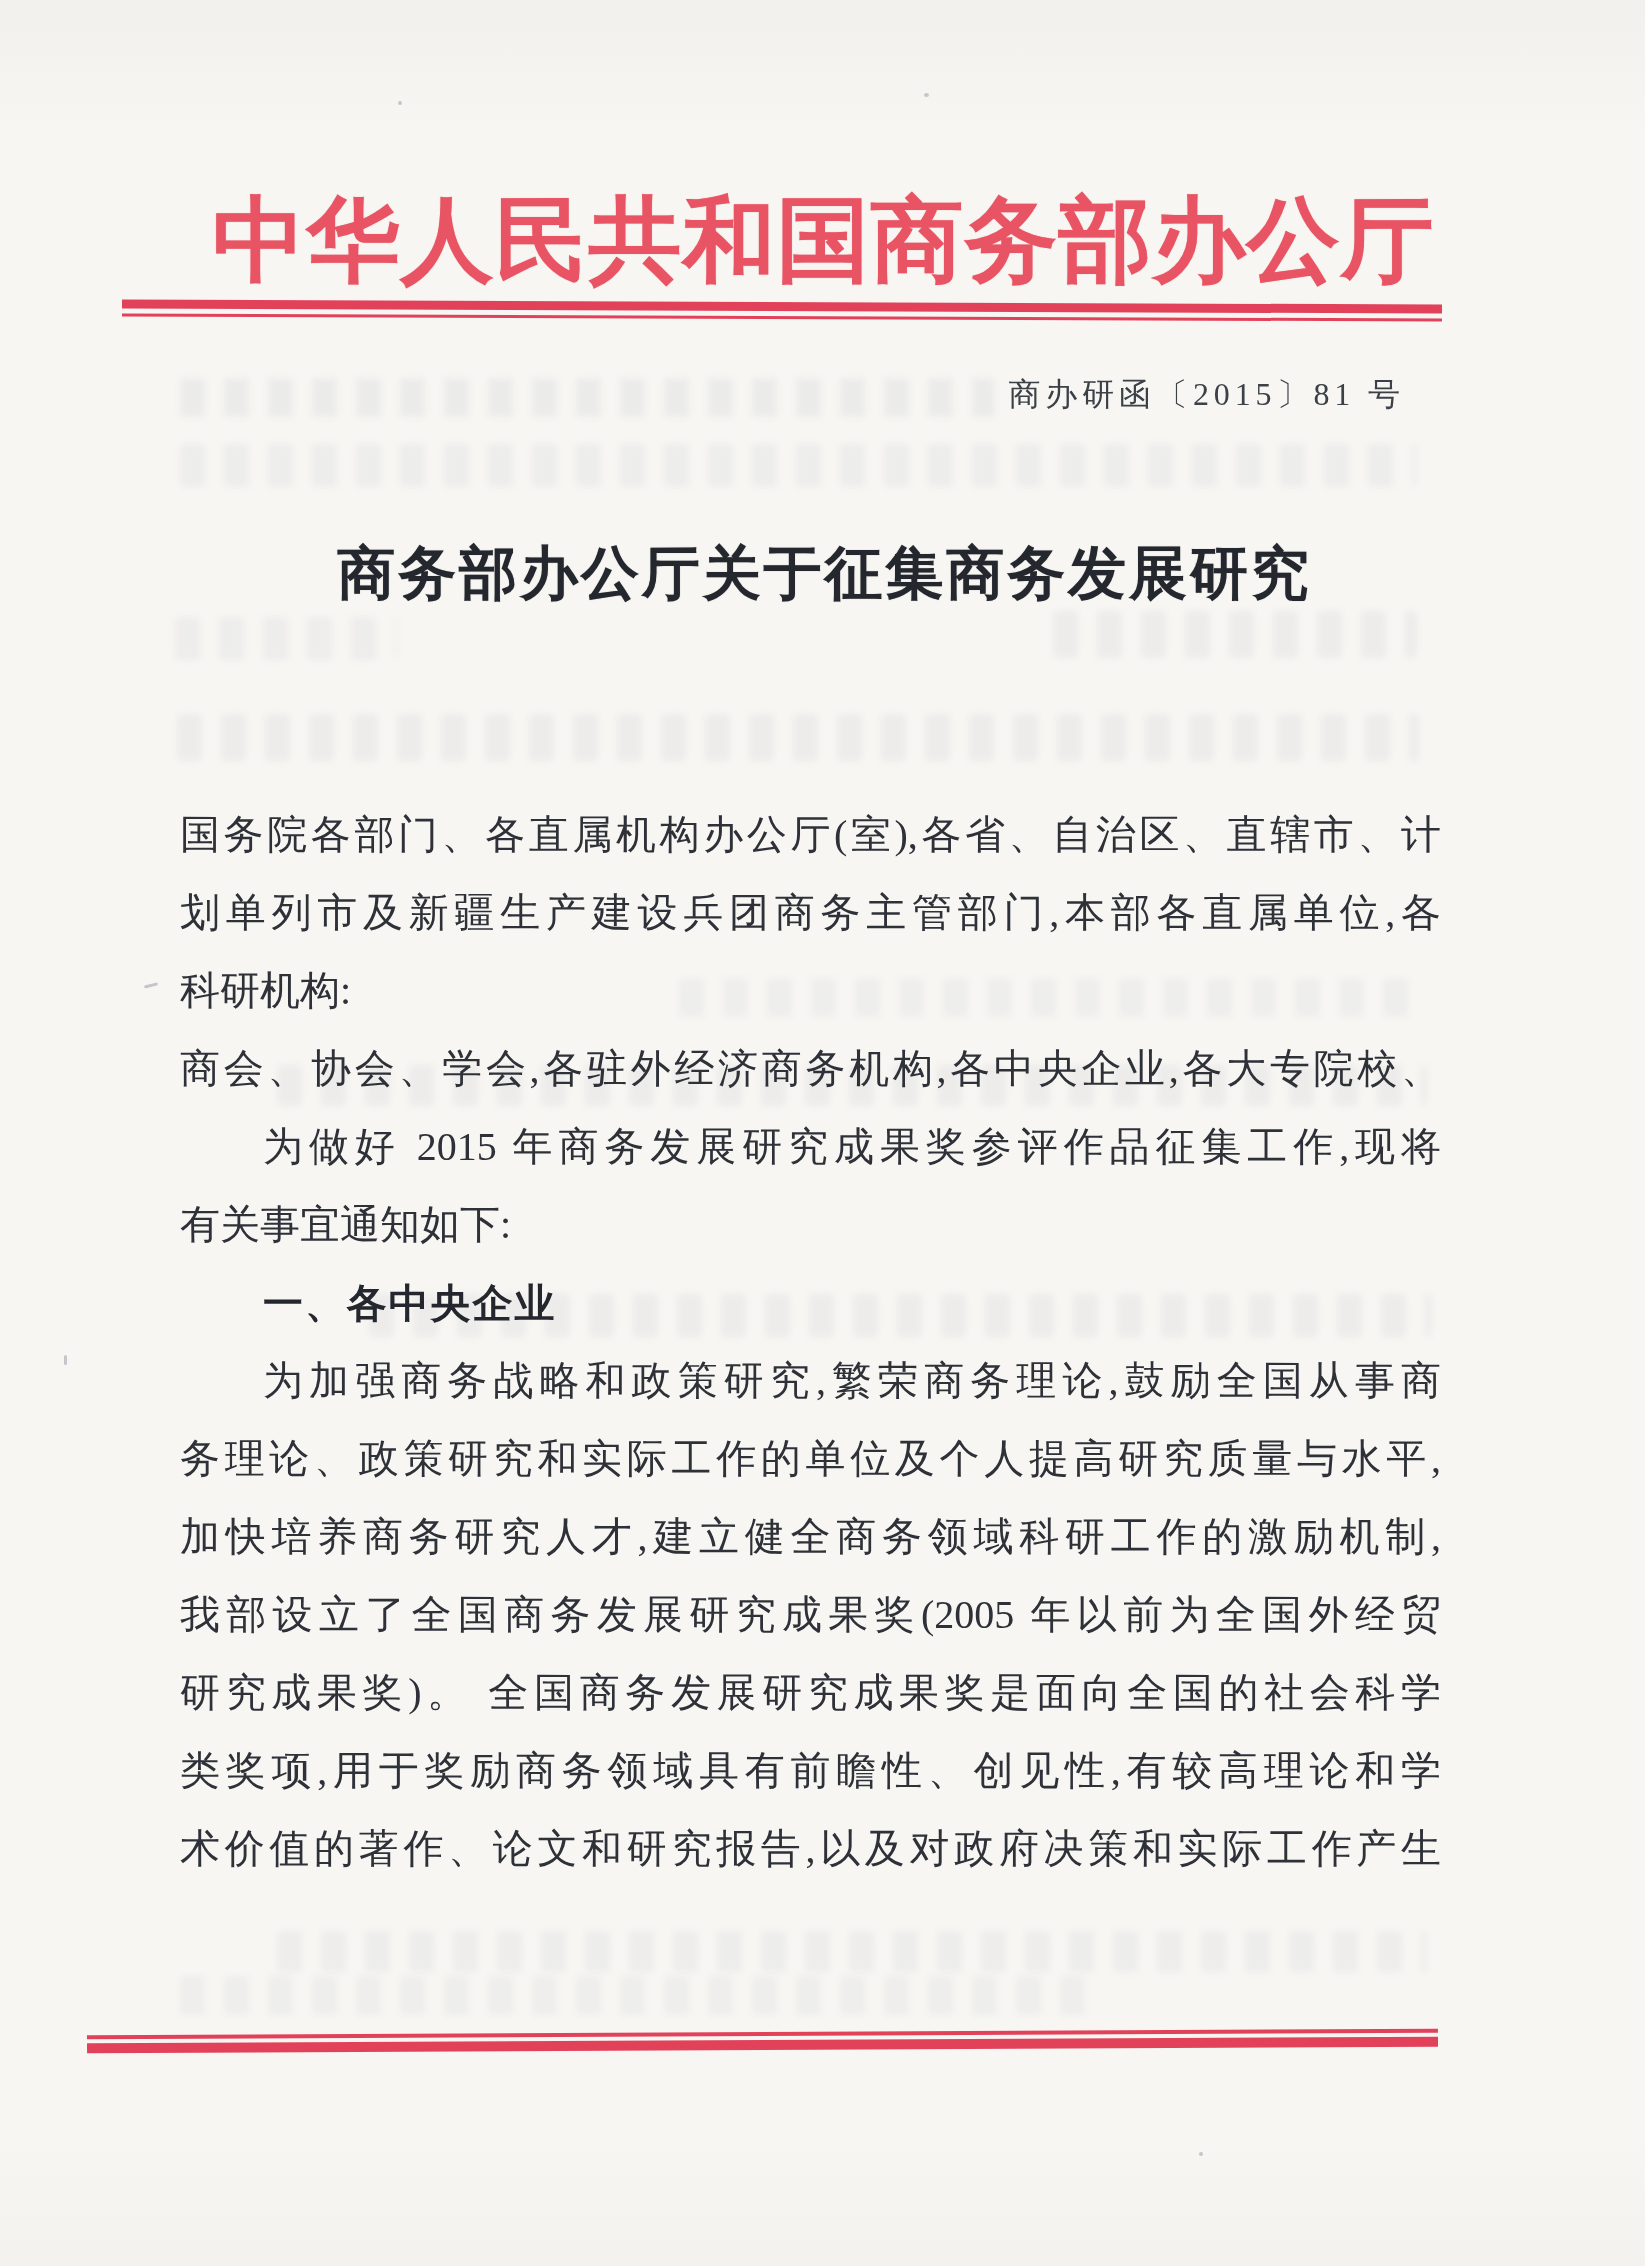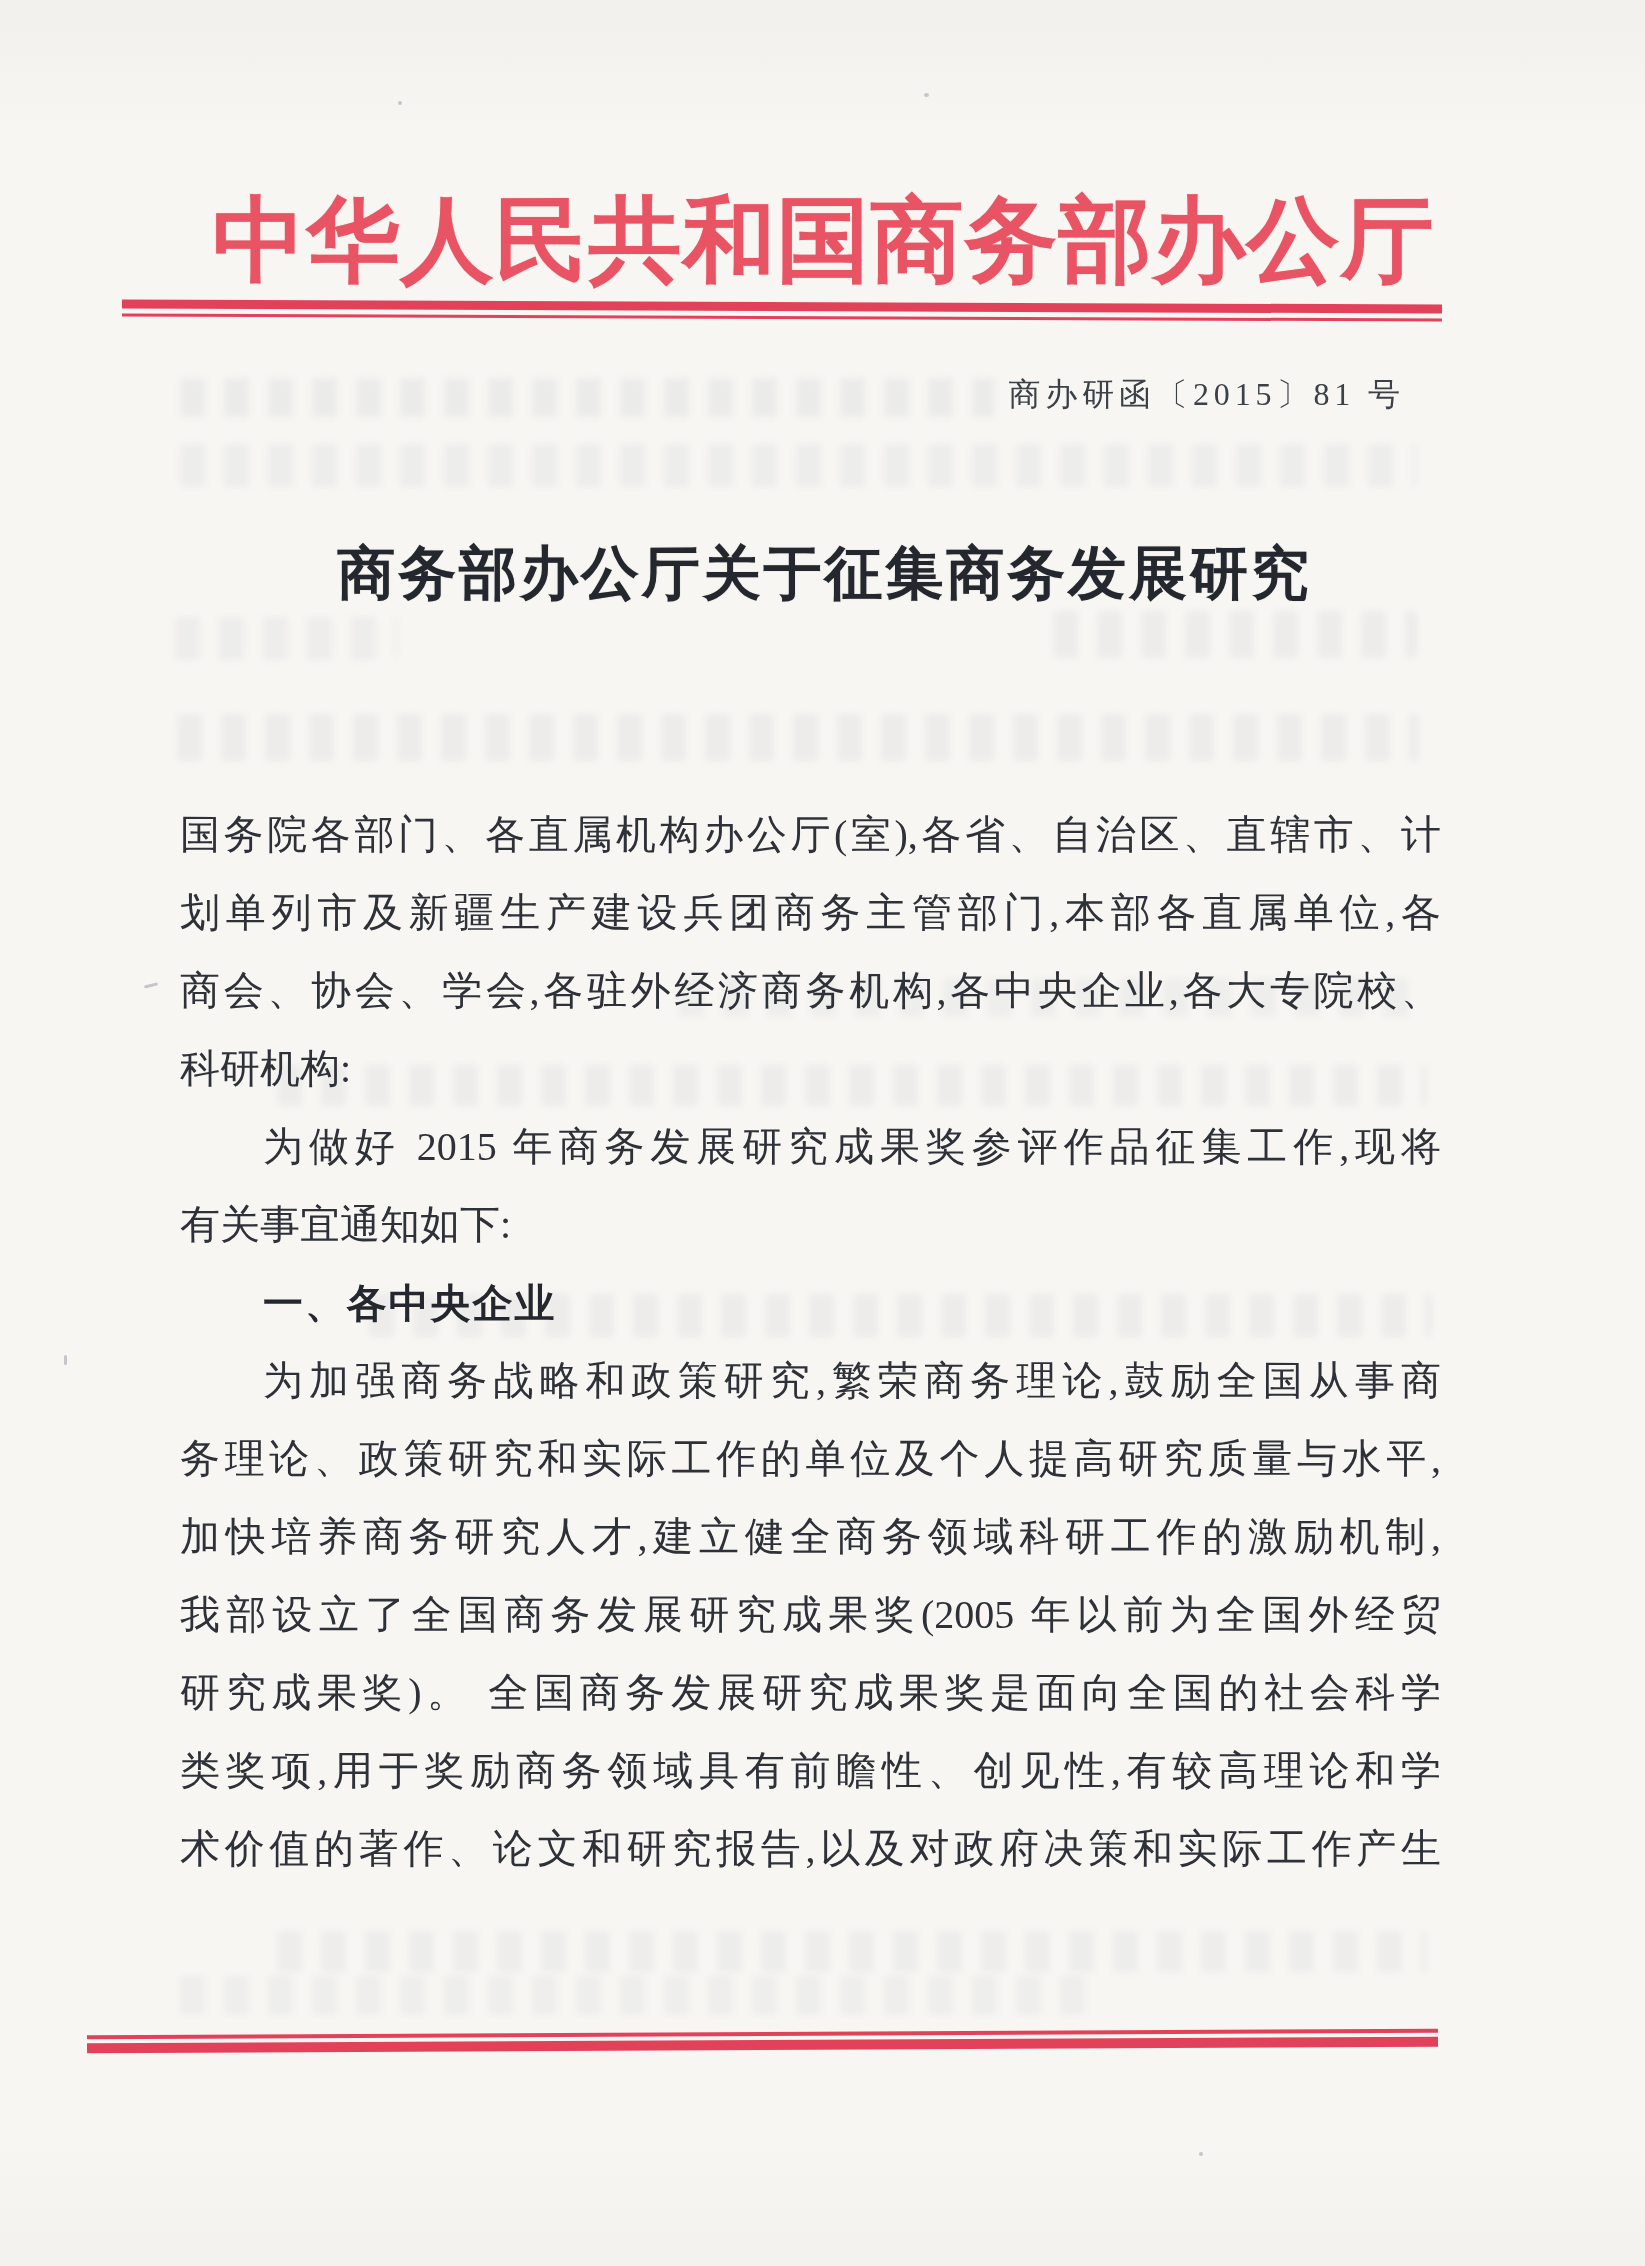--- a/index.html
+++ b/index.html
@@ -139,22 +139,22 @@
 
   <div class="doc-number">商办研函〔2015〕81 号</div>
 
   <div class="doc-title">
     <div class="t-line">商务部办公厅关于征集商务发展研究</div>
   </div>
 
   <div class="doc-body">
     <div class="line fill">国务院各部门、各直属机构办公厅(室),各省、自治区、直辖市、计</div>
     <div class="line fill">划单列市及新疆生产建设兵团商务主管部门,本部各直属单位,各</div>
+    <div class="line">科研机构:</div>
     <div class="line fill">商会、协会、学会,各驻外经济商务机构,各中央企业,各大专院校、</div>
-    <div class="line">科研机构:</div>
 
     <div class="line fill ind">为做好 2015 年商务发展研究成果奖参评作品征集工作,现将</div>
     <div class="line">有关事宜通知如下:</div>
 
     <div class="line head ind">一、各中央企业</div>
 
     <div class="line fill ind">为加强商务战略和政策研究,繁荣商务理论,鼓励全国从事商</div>
     <div class="line fill">务理论、政策研究和实际工作的单位及个人提高研究质量与水平,</div>
     <div class="line fill">加快培养商务研究人才,建立健全商务领域科研工作的激励机制,</div>
     <div class="line fill">我部设立了全国商务发展研究成果奖(2005 年以前为全国外经贸</div>

